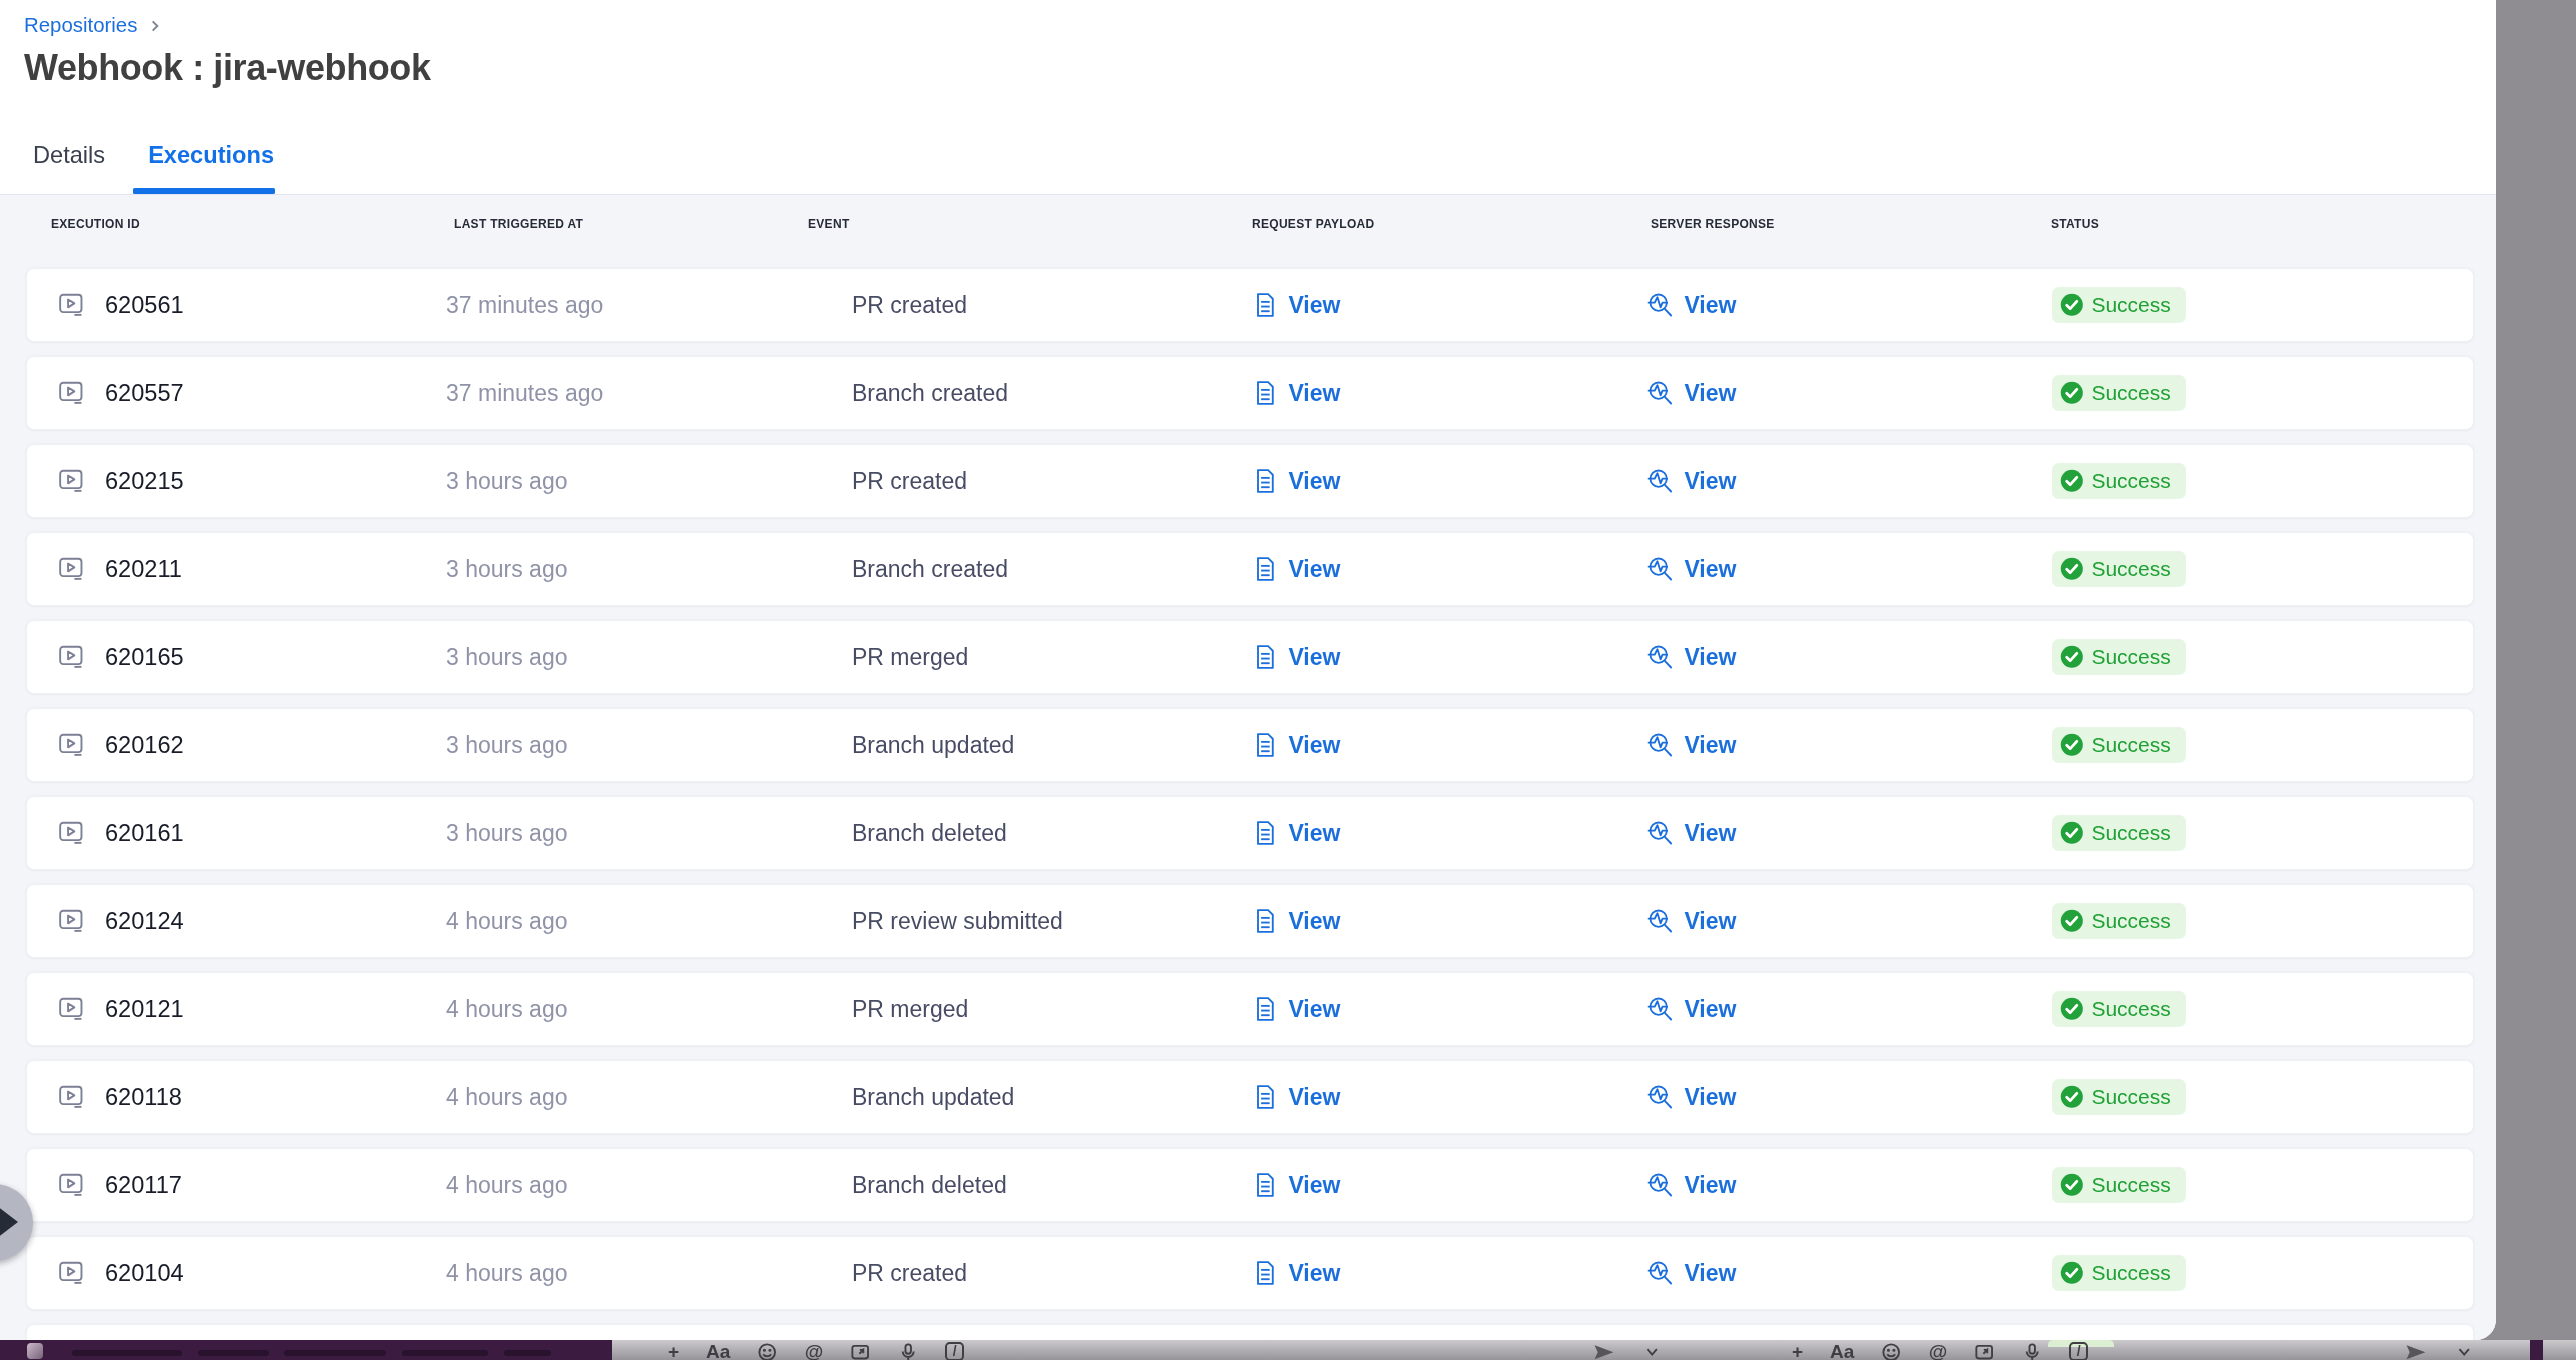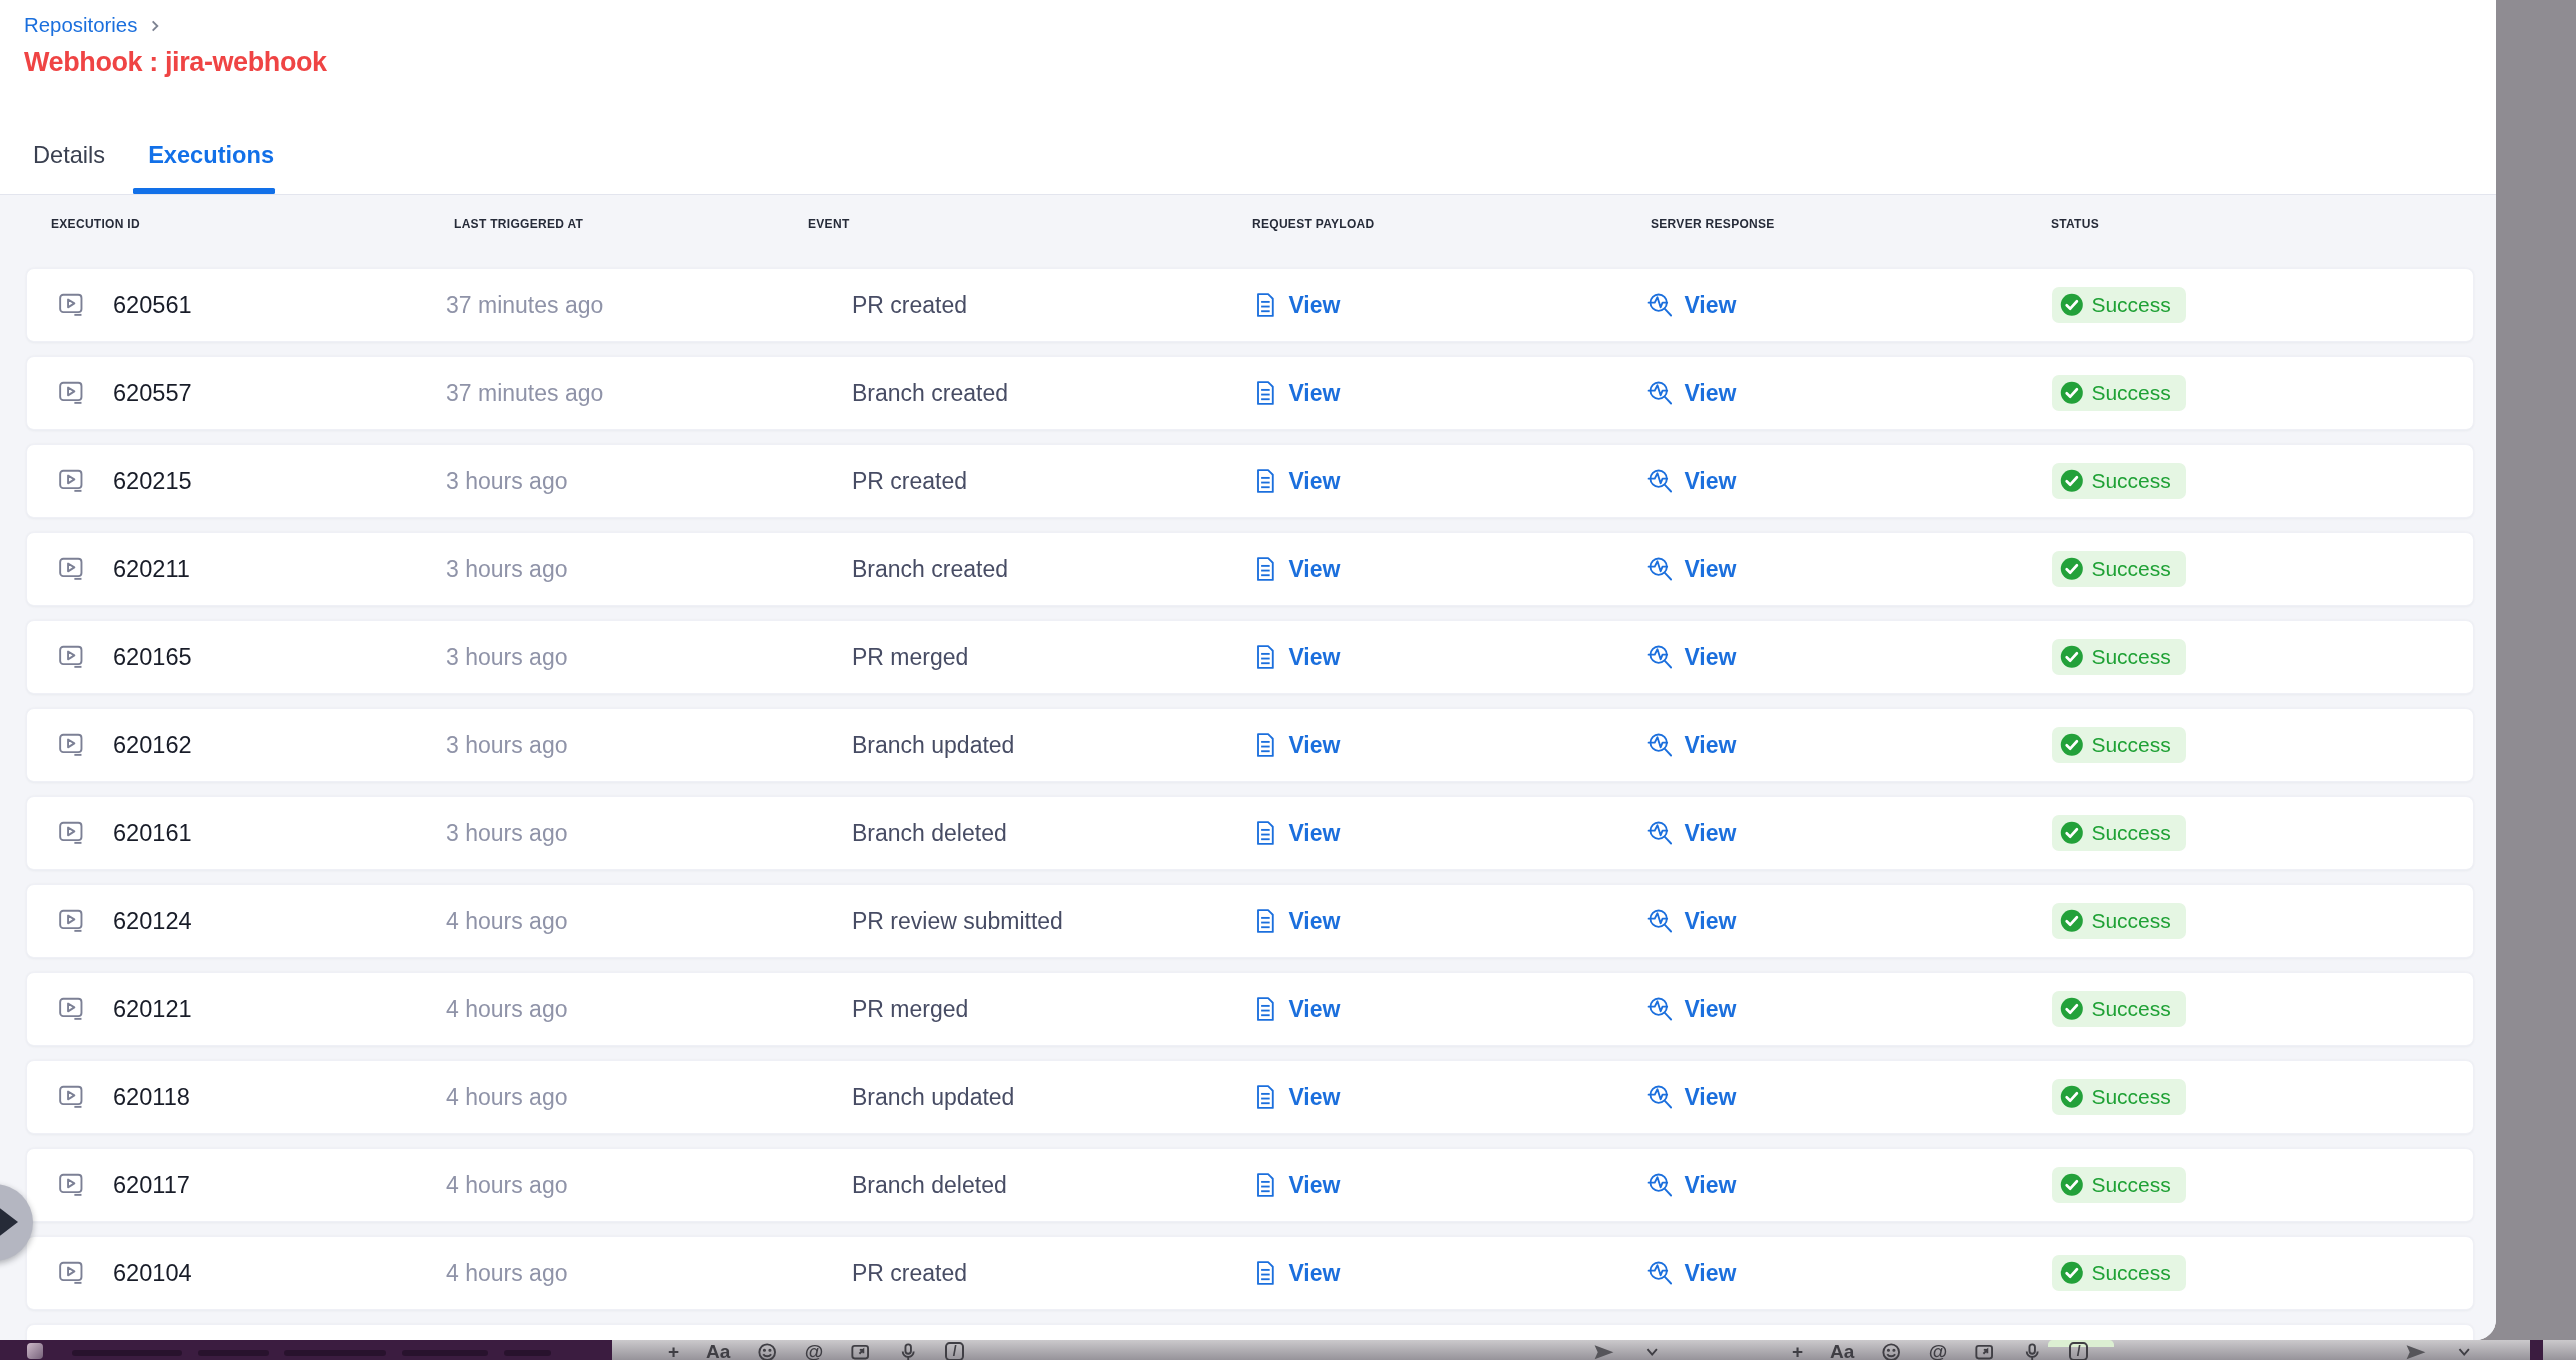--- a/index.html
+++ b/index.html
@@ -11,42 +11,42 @@
   }
   
   .window{
     position:absolute;left:0;top:0;width:2496px;height:1340px;
     background:#ffffff;border-radius:0 0 20.4px 0;overflow:hidden;z-index:2;
   }
   
   .breadcrumb{position:absolute;left:24px;top:14px;display:flex;align-items:center;gap:11px;}
   .breadcrumb-link{font-size:20.4px;color:#1b6fdd;cursor:pointer;}
   .crumb-chevron{width:14px;height:14px;stroke:#7d8392;stroke-width:2.4;fill:none;}
-  .page-title{position:absolute;left:24px;top:47px;font-size:27px;font-weight:700;color:#ef4444;letter-spacing:-0.4px;}
+  .page-title{position:absolute;left:24px;top:47px;font-size:36px;font-weight:700;color:#404040;letter-spacing:-0.4px;}
   .tabs{position:absolute;left:33px;top:142px;display:flex;gap:43px;font-size:23.6px;}
   .tab{cursor:pointer;}
   .tab.inactive{color:#3a4050;font-weight:500;}
   .tab.active{color:#1270e8;font-weight:700;}
   .tab-underline{position:absolute;left:133px;top:188px;width:142px;height:6.3px;background:#1270e8;border-radius:1.6px;}
   
   .content-bg{
     position:absolute;left:0;top:194px;width:2514px;height:1146px;
     background:#f4f5f9;border-top:1.6px solid #e3e5ee;box-sizing:border-box;
   }
   .table-headers{position:absolute;left:0;top:217px;width:2514px;height:27px;}
   .th{position:absolute;top:0;font-size:12px;font-weight:700;color:#262b39;letter-spacing:0.3px;white-space:nowrap;}
   .hc0{left:51px;} .hc1{left:454px;} .hc2{left:808px;} .hc3{left:1252px;} .hc4{left:1651px;} .hc5{left:2051px;}
   .table-body{position:absolute;left:26px;top:268px;width:2448px;}
   .card{
     position:relative;width:2448px;height:74px;margin-bottom:14px;
     background:#ffffff;border:0.8px solid #eff0f6;border-radius:7.9px;box-sizing:border-box;
     box-shadow:0 0.8px 2.4px rgba(28,34,56,0.05);
   }
   .cell{position:absolute;top:50%;transform:translateY(-50%);display:flex;align-items:center;white-space:nowrap;}
-  .c-id{left:30px;gap:26px;font-size:23.6px;color:#181c28;}
+  .c-id{left:30px;gap:18px;font-size:23.6px;color:#181c28;}
   .c-time{left:419px;font-size:23px;color:#8f93a8;}
   .c-event{left:825px;font-size:23px;color:#474c64;}
   .c-payload{left:1224px;gap:9.4px;}
   .c-server{left:1620px;gap:9.4px;}
   .c-status{left:2025px;}
   .view-link{font-size:23px;font-weight:700;color:#1b6fdd;cursor:pointer;}
   .exec-icon{width:30px;height:30px;}
   .doc-icon,.pulse-icon{width:28px;height:28px;}
   .status-badge{
     display:flex;align-items:center;gap:7.9px;height:36px;padding:0 15.7px 0 7.9px;

